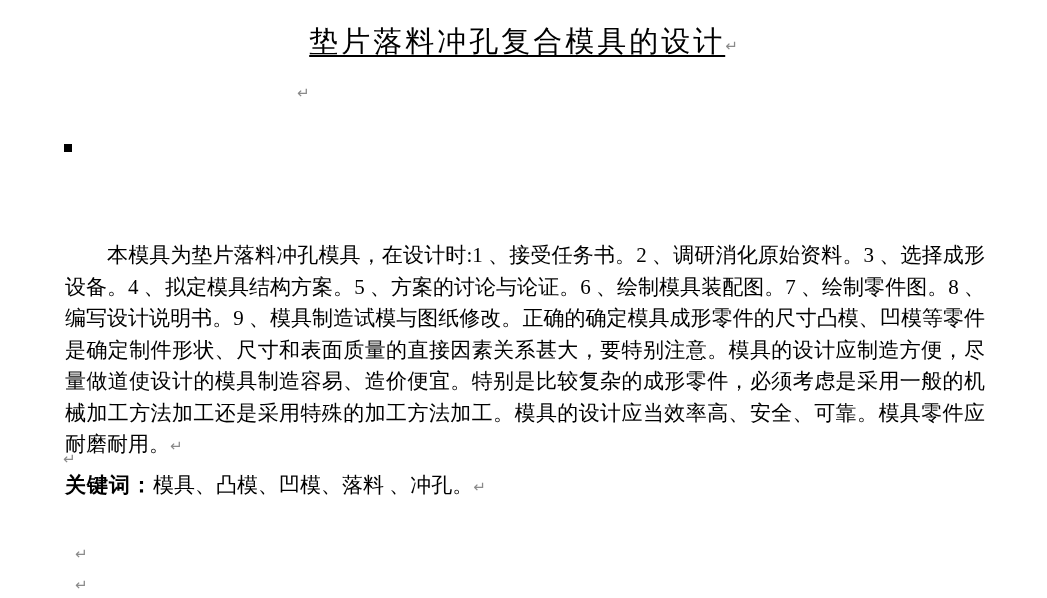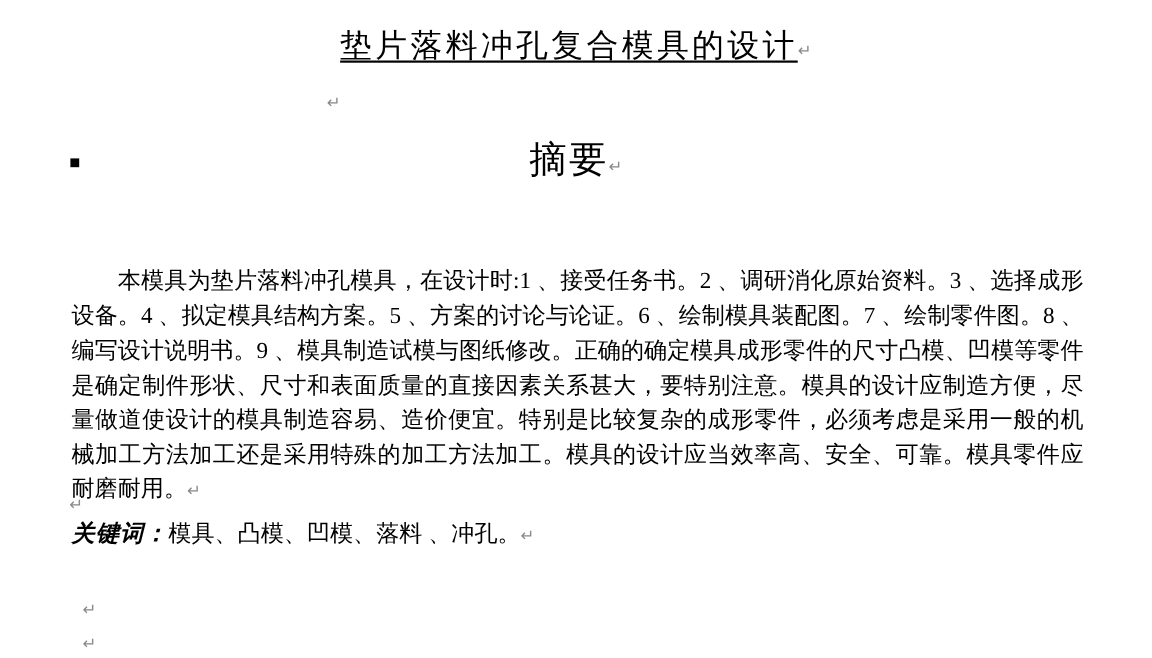--- a/index.html
+++ b/index.html
@@ -77,39 +77,35 @@
     position: absolute;
     top: 471px;
     left: 65px;
     font-size: 21px;
     white-space: nowrap;
   }
   .keywords-label {
     font-weight: 700;
     font-family: "Liberation Sans", "DejaVu Sans", sans-serif;
     letter-spacing: 1px;
-    font-style: italic;
   }
 </style>
 </head>
 <body>
 
 <div class="page">
 
   <div class="title-line">
     <span class="doc-title">垫片落料冲孔复合模具的设计</span><span class="mark">↵</span>
   </div>
 
   <span class="mark abs empty-mark-1">↵</span>
 
   <div class="anchor-square"></div>
 
-  <div class="abstract-heading">
-    <span>摘要</span><span class="mark">↵</span>
-  </div>
 
   <div class="body-para">
     <span>本模具为垫片落料冲孔模具，在设计时:1 、接受任务书。2 、调研消化原始资料。3 、选择成形设备。4 、拟定模具结构方案。5 、方案的讨论与论证。6 、绘制模具装配图。7 、绘制零件图。8 、编写设计说明书。9 、模具制造试模与图纸修改。正确的确定模具成形零件的尺寸凸模、凹模等零件是确定制件形状、尺寸和表面质量的直接因素关系甚大，要特别注意。模具的设计应制造方便，尽量做道使设计的模具制造容易、造价便宜。特别是比较复杂的成形零件，必须考虑是采用一般的机械加工方法加工还是采用特殊的加工方法加工。模具的设计应当效率高、安全、可靠。模具零件应耐磨耐用。</span><span class="mark">↵</span>
   </div>
 
   <span class="mark abs empty-mark-2">↵</span>
 
   <div class="keywords-line">
     <span class="keywords-label">关键词：</span><span>模具、凸模、凹模、落料 、冲孔。</span><span class="mark">↵</span>
   </div>

